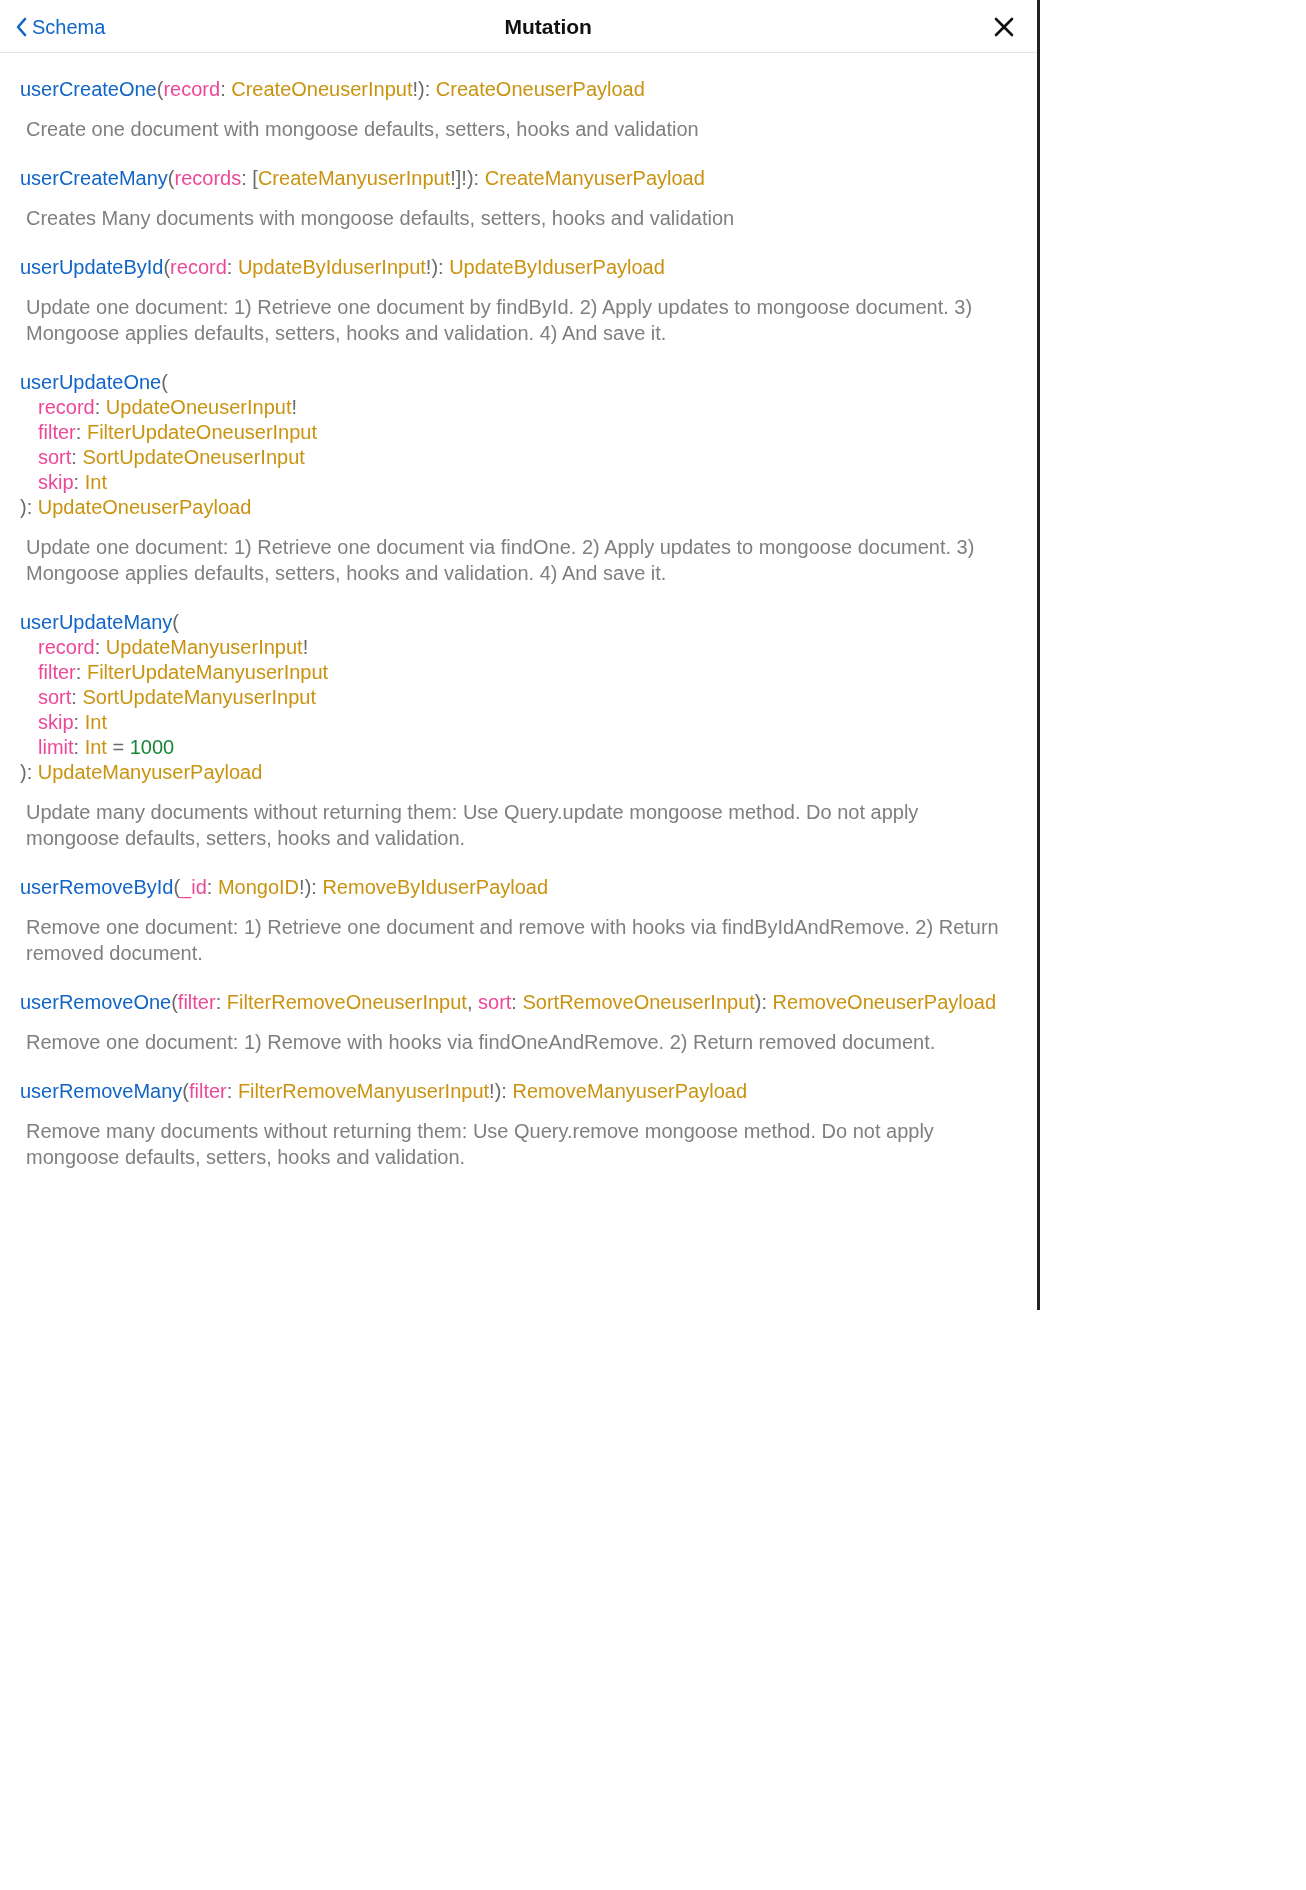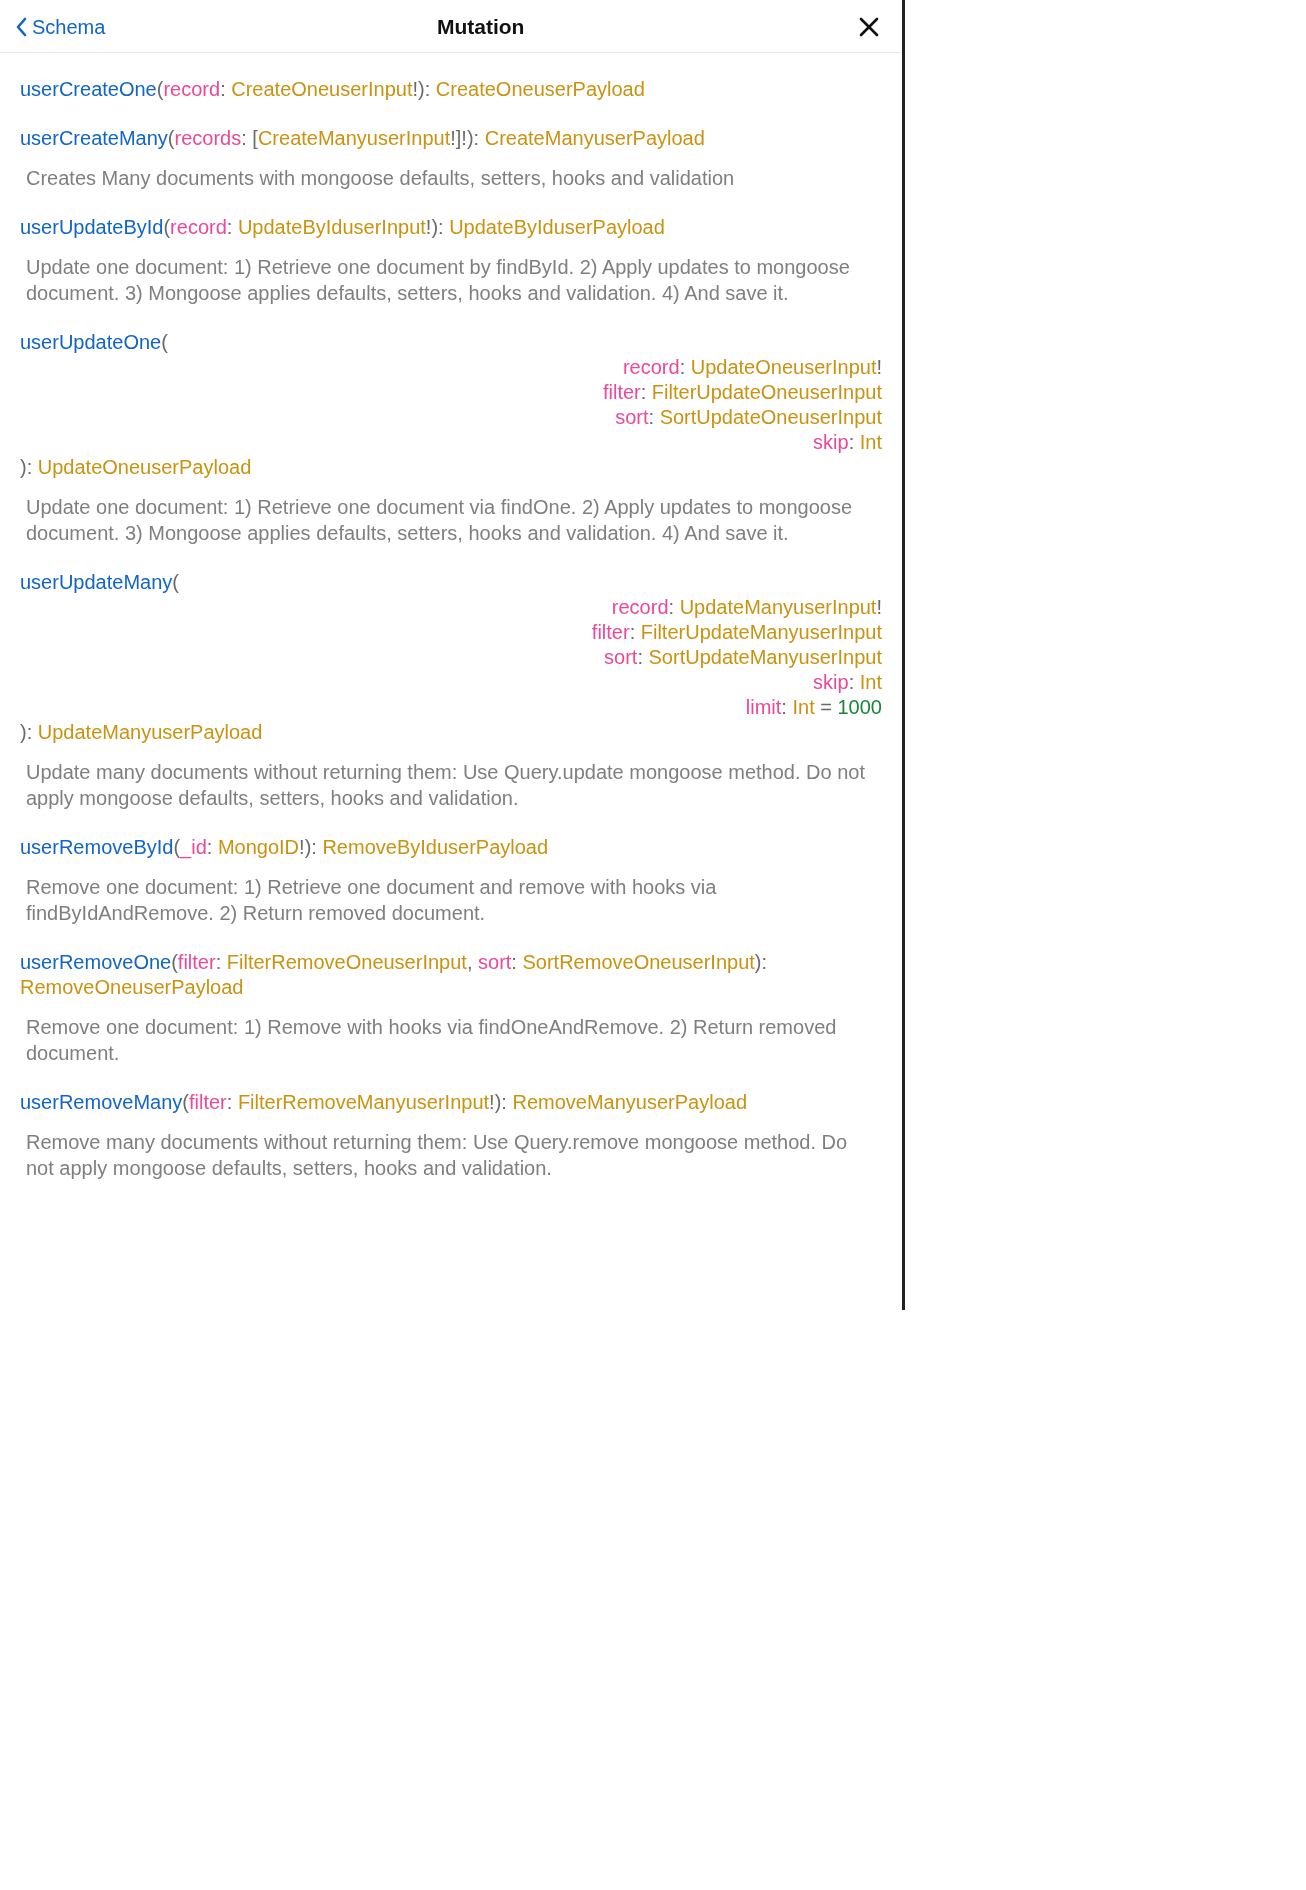--- a/index.html
+++ b/index.html
@@ -4,21 +4,21 @@
 <style>
   * { box-sizing: border-box; }
   html, body {
     margin: 0;
     padding: 0;
     font-family: -apple-system, BlinkMacSystemFont, "Segoe UI", Helvetica, Arial, sans-serif;
     background: #fff;
     color: #222;
   }
   .app {
-    width: 905px;
+    width: 1040px;
     min-height: 1310px;
     position: relative;
     background: #fff;
     border-right: 3px solid #222;
   }
   .header {
     display: flex;
     align-items: center;
     justify-content: space-between;
     padding: 14px 20px 12px 14px;
@@ -75,21 +75,21 @@
     color: #7f7f7f;
     padding: 14px 6px 0 6px;
   }
 
   .tk-name { color: #1165c7; }
   .tk-arg  { color: #ec4899; }
   .tk-type { color: #c99310; }
   .tk-punc { color: #6a6a6a; }
   .tk-val  { color: #17853a; margin-top: 24px; }
 
-  .indent { padding-left: 18px; display:block;text-align:right; }
+  .indent { padding-left: 18px; display:block; }
 </style>
 </head>
 <body>
 
 <div class="app">
 
   <div class="header">
     <span class="back-btn">
       <svg width="16" height="22" viewBox="0 0 16 22">
         <polyline points="11,3 4,11 11,19" fill="none" stroke="#1165c7" stroke-width="2.6" stroke-linecap="round" stroke-linejoin="round"></polyline>
@@ -102,20 +102,21 @@
         <line x1="3" y1="3" x2="19" y2="19" stroke="#111" stroke-width="2.6" stroke-linecap="round"></line>
         <line x1="19" y1="3" x2="3" y2="19" stroke="#111" stroke-width="2.6" stroke-linecap="round"></line>
       </svg>
     </span>
   </div>
 
 
   <div class="fields">
       <div class="field-block">
         <div class="sig"><span class="tk-name">userCreateOne</span><span class="tk-punc">(</span><span class="tk-arg">record</span><span class="tk-punc">: </span><span class="tk-type">CreateOneuserInput</span><span class="tk-punc">!</span><span class="tk-punc">): </span><span class="tk-type">CreateOneuserPayload</span></div>
+        <div class="desc">Create one document with mongoose defaults, setters, hooks and validation</div>
       </div>
       <div class="field-block">
         <div class="sig"><span class="tk-name">userCreateMany</span><span class="tk-punc">(</span><span class="tk-arg">records</span><span class="tk-punc">: </span><span class="tk-punc">[</span><span class="tk-type">CreateManyuserInput</span><span class="tk-punc">!</span><span class="tk-punc">]</span><span class="tk-punc">!</span><span class="tk-punc">): </span><span class="tk-type">CreateManyuserPayload</span></div>
         <div class="desc">Creates Many documents with mongoose defaults, setters, hooks and validation</div>
       </div>
       <div class="field-block">
         <div class="sig"><span class="tk-name">userUpdateById</span><span class="tk-punc">(</span><span class="tk-arg">record</span><span class="tk-punc">: </span><span class="tk-type">UpdateByIduserInput</span><span class="tk-punc">!</span><span class="tk-punc">): </span><span class="tk-type">UpdateByIduserPayload</span></div>
         <div class="desc">Update one document: 1) Retrieve one document by findById. 2) Apply updates to mongoose document. 3) Mongoose applies defaults, setters, hooks and validation. 4) And save it.</div>
       </div>
       <div class="field-block">

